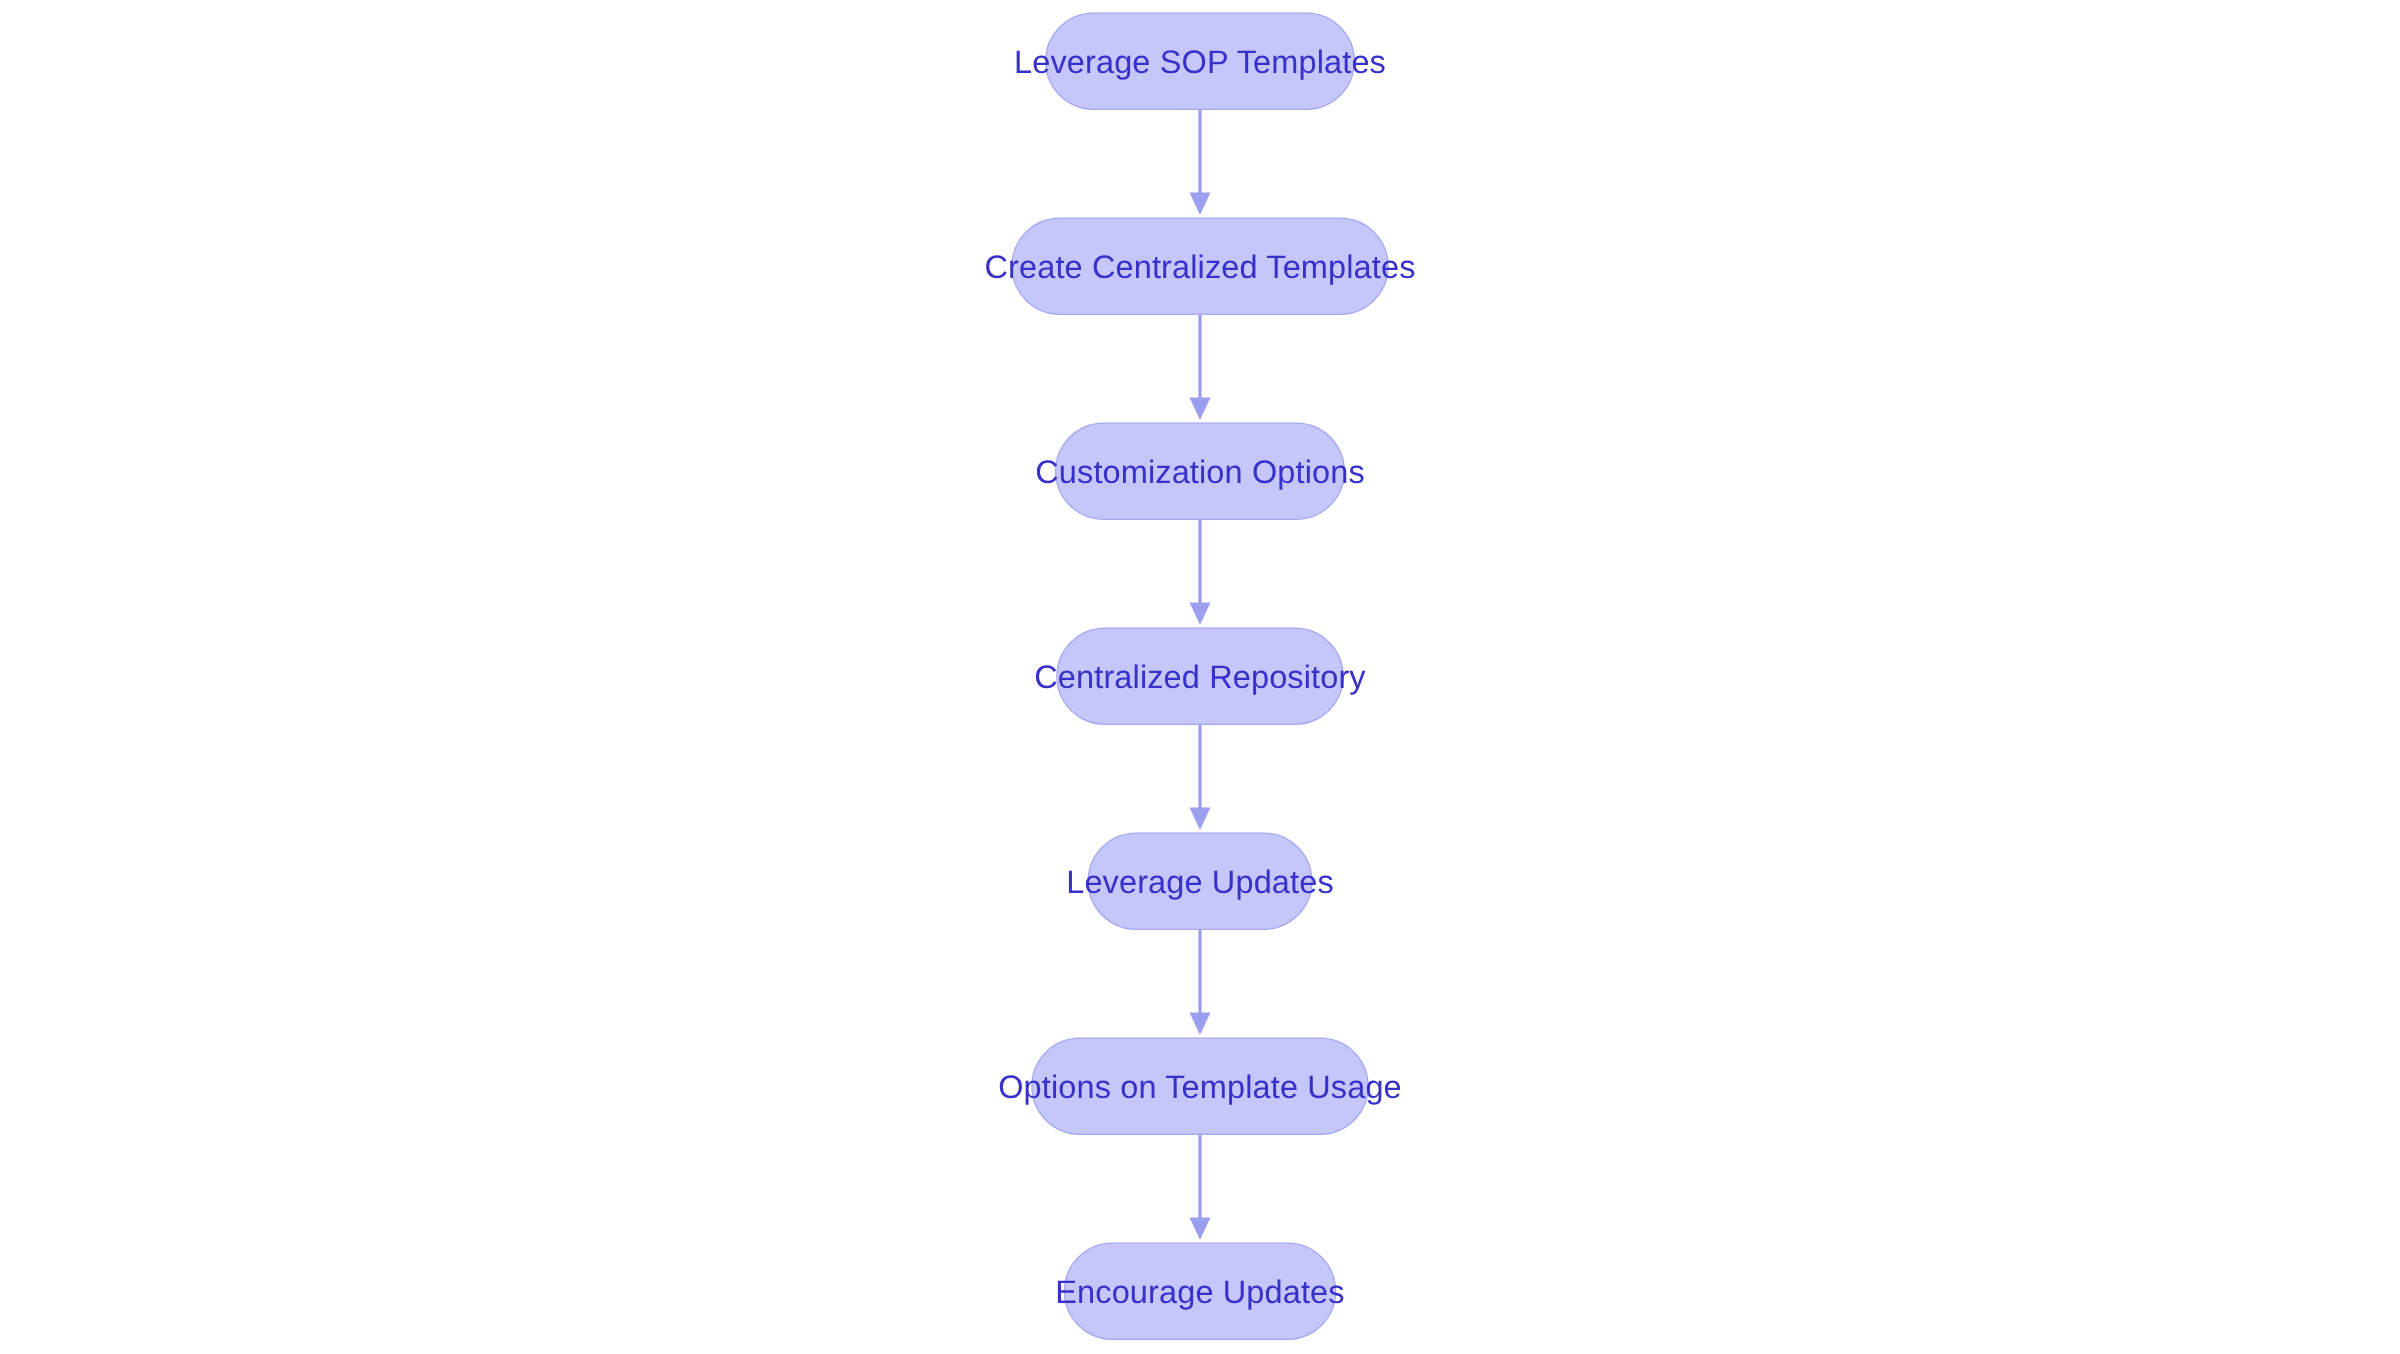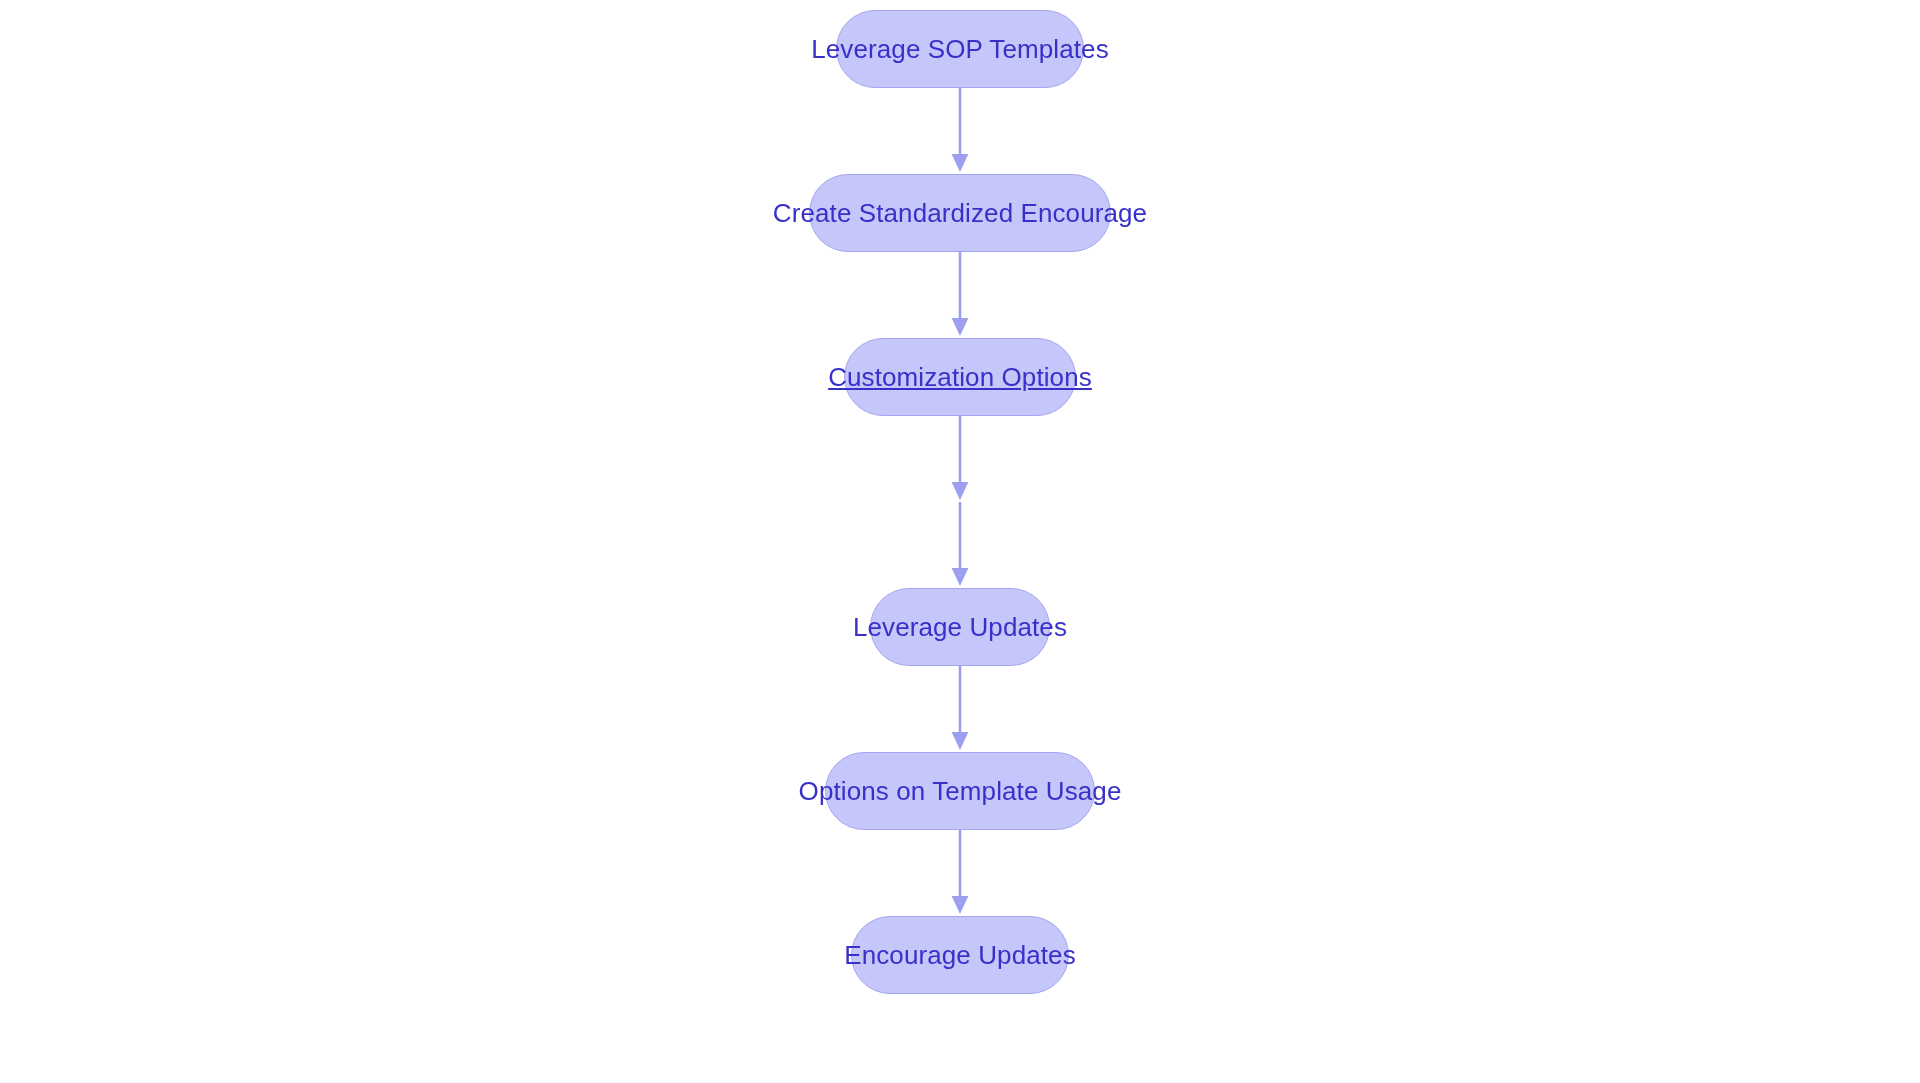--- a/index.html
+++ b/index.html
@@ -81,41 +81,44 @@
     </div>
 
     <div class="flow-connector">
       <svg viewBox="0 0 26 86" xmlns="http://www.w3.org/2000/svg" aria-hidden="true">
         <line x1="13" y1="0" x2="13" y2="68" stroke="#9c9ef0" stroke-width="2.6"></line>
         <polygon points="13,84 4.6,66 21.4,66" fill="#9c9ef0"></polygon>
       </svg>
     </div>
 
     <div class="flow-node" style="width: 302px; background: rgb(197, 198, 250); border-color: rgb(165, 166, 240);">
-      <span class="flow-node-label" style="color: rgb(55, 48, 201);">Create Standardized Encourage</span>
+      <span class="flow-node-label" style="color: rgb(55, 48, 201);">Create Centralized Templates</span>
     </div>
 
     <div class="flow-connector">
       <svg viewBox="0 0 26 86" xmlns="http://www.w3.org/2000/svg" aria-hidden="true">
         <line x1="13" y1="0" x2="13" y2="68" stroke="#9c9ef0" stroke-width="2.6"></line>
         <polygon points="13,84 4.6,66 21.4,66" fill="#9c9ef0"></polygon>
       </svg>
     </div>
 
     <div class="flow-node" style="width: 232px; background: rgb(197, 198, 250); border-color: rgb(165, 166, 240);">
-      <span class="flow-node-label" style="color: rgb(55, 48, 201); text-decoration: underline;">Customization Options</span>
+      <span class="flow-node-label" style="color: rgb(55, 48, 201);">Customization Options</span>
     </div>
 
     <div class="flow-connector">
       <svg viewBox="0 0 26 86" xmlns="http://www.w3.org/2000/svg" aria-hidden="true">
         <line x1="13" y1="0" x2="13" y2="68" stroke="#9c9ef0" stroke-width="2.6"></line>
         <polygon points="13,84 4.6,66 21.4,66" fill="#9c9ef0"></polygon>
       </svg>
     </div>
 
+    <div class="flow-node" style="width: 230px; background: rgb(197, 198, 250); border-color: rgb(165, 166, 240);">
+      <span class="flow-node-label" style="color: rgb(55, 48, 201);">Centralized Repository</span>
+    </div>
 
     <div class="flow-connector">
       <svg viewBox="0 0 26 86" xmlns="http://www.w3.org/2000/svg" aria-hidden="true">
         <line x1="13" y1="0" x2="13" y2="68" stroke="#9c9ef0" stroke-width="2.6"></line>
         <polygon points="13,84 4.6,66 21.4,66" fill="#9c9ef0"></polygon>
       </svg>
     </div>
 
     <div class="flow-node" style="width: 180px; background: rgb(197, 198, 250); border-color: rgb(165, 166, 240);">
       <span class="flow-node-label" style="color: rgb(55, 48, 201);">Leverage Updates</span>

